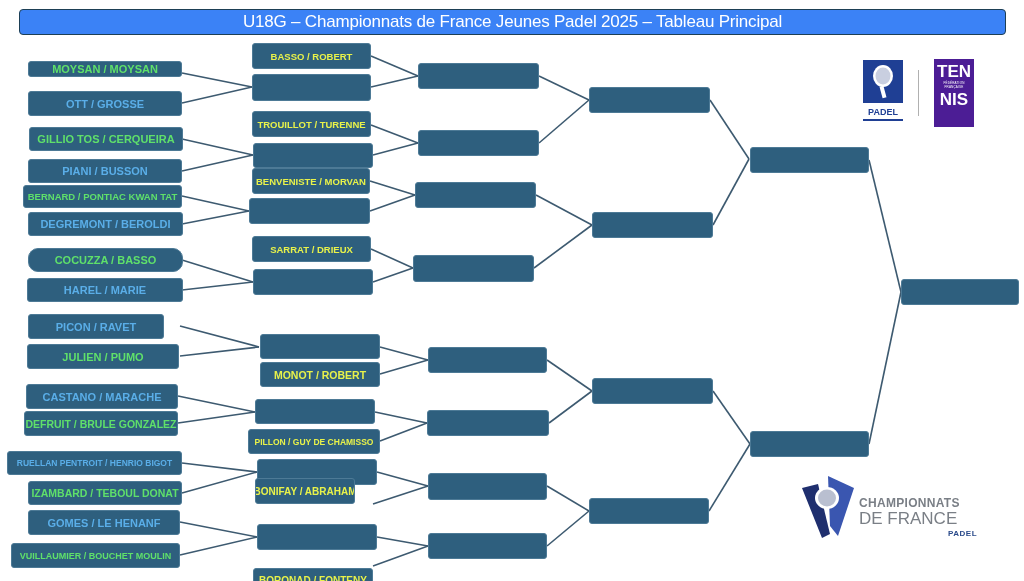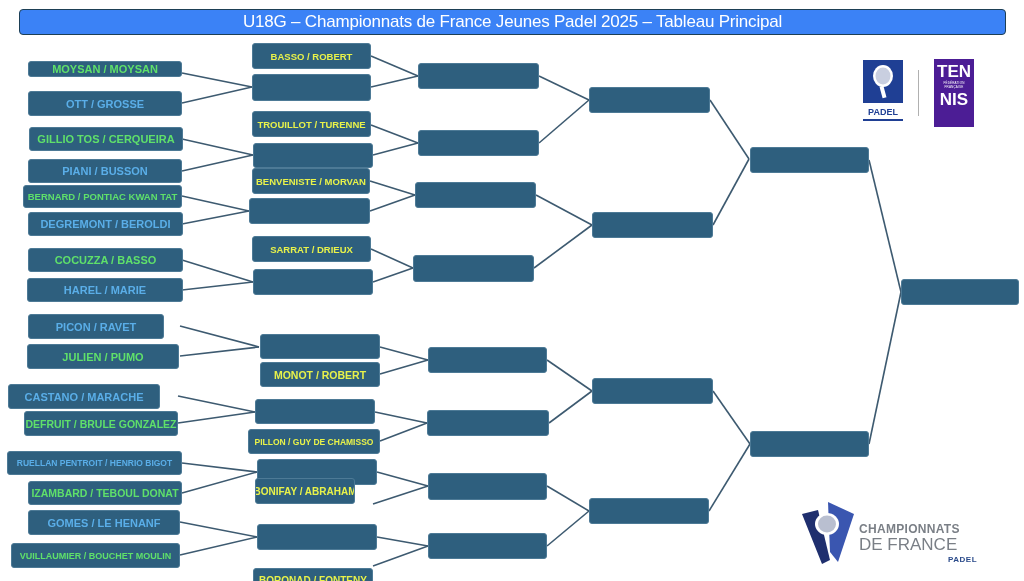--- a/index.html
+++ b/index.html
@@ -13,21 +13,21 @@
   svg.lines line { stroke:#3d5a70; stroke-width:1.6; }
   .logo-padel { position:absolute; left:863px; top:60px; width:40px; height:66px; }
   .logo-padel .sq { width:40px; height:43px; background:#1f3f94; position:relative; }
   .logo-padel .lbl { font-size:9px; font-weight:bold; color:#1f3f94; text-align:center; margin-top:4px; }
   .logo-padel .ul { height:2px; background:#1f3f94; margin-top:2px; }
   .logo-sep { position:absolute; left:918px; top:70px; width:1px; height:46px; background:#b0b0b0; }
   .logo-tennis { position:absolute; left:934px; top:59px; width:40px; height:68px; background:#4c1d95; color:#fff; text-align:center; }
   .logo-tennis .t1 { font-size:17px; font-weight:bold; line-height:18px; margin-top:4px; }
   .logo-tennis .t2 { font-size:3px; line-height:4px; letter-spacing:0.2px; }
   .logo-tennis .t3 { font-size:17px; font-weight:bold; line-height:18px; margin-top:2px; }
-  .logo-cdf { position:absolute; left:800px; top:500px; width:190px; height:66px; }
+  .logo-cdf { position:absolute; left:800px; top:474px; width:190px; height:66px; }
   .logo-cdf .txt1 { position:absolute; left:59px; top:22px; font-size:12px; font-weight:bold; color:#7a7f86; letter-spacing:0.3px; }
   .logo-cdf .txt2 { position:absolute; left:59px; top:35px; font-size:17px; font-weight:normal; color:#7a7f86; }
   .logo-cdf .txt3 { position:absolute; left:148px; top:55px; font-size:8px; font-weight:bold; color:#2a4a8a; letter-spacing:0.5px; }
 </style>
 </head>
 <body>
 
 <div class="title-bar">U18G – Championnats de France Jeunes Padel 2025 – Tableau Principal</div>
 
 <svg class="lines">
@@ -83,25 +83,25 @@
   <line x1="869" y1="160" x2="901" y2="292"></line>
     <line x1="869" y1="444" x2="901" y2="292"></line>
 </svg>
 
 <div class="box green" style="left:28px;top:61px;width:154px;height:16px;font-size:11px;">MOYSAN / MOYSAN</div>
 <div class="box blue" style="left:28px;top:91px;width:154px;height:25px;font-size:11px;">OTT / GROSSE</div>
 <div class="box green" style="left:29px;top:127px;width:154px;height:24px;font-size:11px;">GILLIO TOS / CERQUEIRA</div>
 <div class="box blue" style="left:28px;top:159px;width:154px;height:24px;font-size:11px;">PIANI / BUSSON</div>
 <div class="box green" style="left:23px;top:185px;width:159px;height:23px;font-size:9.5px;">BERNARD / PONTIAC KWAN TAT</div>
 <div class="box blue" style="left:28px;top:212px;width:155px;height:24px;font-size:11px;">DEGREMONT / BEROLDI</div>
-<div class="box green" style="left:28px;top:248px;width:155px;height:24px;font-size:11px;">COCUZZA / BASSO</div>
+<div class="box green" style="left:28px;top:248px;width:155px;height:24px;font-size:11px;border-radius:10px;">COCUZZA / BASSO</div>
 <div class="box blue" style="left:27px;top:278px;width:156px;height:24px;font-size:11px;">HAREL / MARIE</div>
 <div class="box blue" style="left:28px;top:314px;width:136px;height:25px;font-size:11px;">PICON / RAVET</div>
 <div class="box green" style="left:27px;top:344px;width:152px;height:25px;font-size:11px;">JULIEN / PUMO</div>
-<div class="box blue" style="left:8px;top:384px;width:152px;height:25px;font-size:11px;">CASTANO / MARACHE</div>
+<div class="box blue" style="left:26px;top:384px;width:152px;height:25px;font-size:11px;">CASTANO / MARACHE</div>
 <div class="box green" style="left:24px;top:411px;width:154px;height:25px;font-size:10.5px;">DEFRUIT / BRULE GONZALEZ</div>
 <div class="box blue" style="left:7px;top:451px;width:175px;height:24px;font-size:8.5px;">RUELLAN PENTROIT / HENRIO BIGOT</div>
 <div class="box green" style="left:28px;top:481px;width:154px;height:24px;font-size:10.5px;">IZAMBARD / TEBOUL DONAT</div>
 <div class="box blue" style="left:28px;top:510px;width:152px;height:25px;font-size:11px;">GOMES / LE HENANF</div>
 <div class="box green" style="left:11px;top:543px;width:169px;height:25px;font-size:9px;">VUILLAUMIER / BOUCHET MOULIN</div>
 
 <div class="box yellow" style="left:252px;top:43px;width:119px;height:26px;font-size:9.5px;">BASSO / ROBERT</div>
 <div class="box yellow" style="left:252px;top:74px;width:119px;height:27px;font-size:9.5px;"></div>
 <div class="box yellow" style="left:252px;top:111px;width:119px;height:26px;font-size:9.5px;">TROUILLOT / TURENNE</div>
 <div class="box yellow" style="left:253px;top:143px;width:120px;height:25px;font-size:9.5px;"></div>

